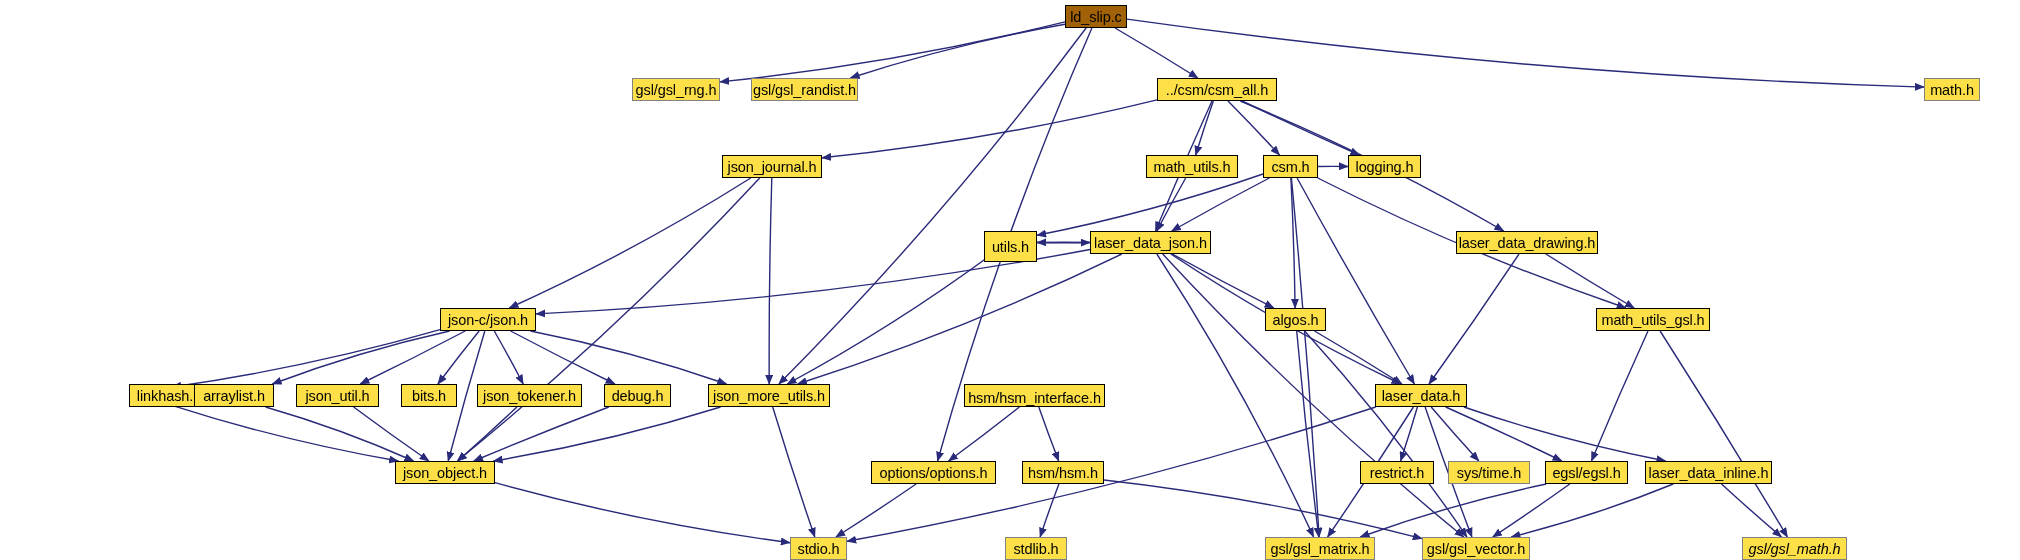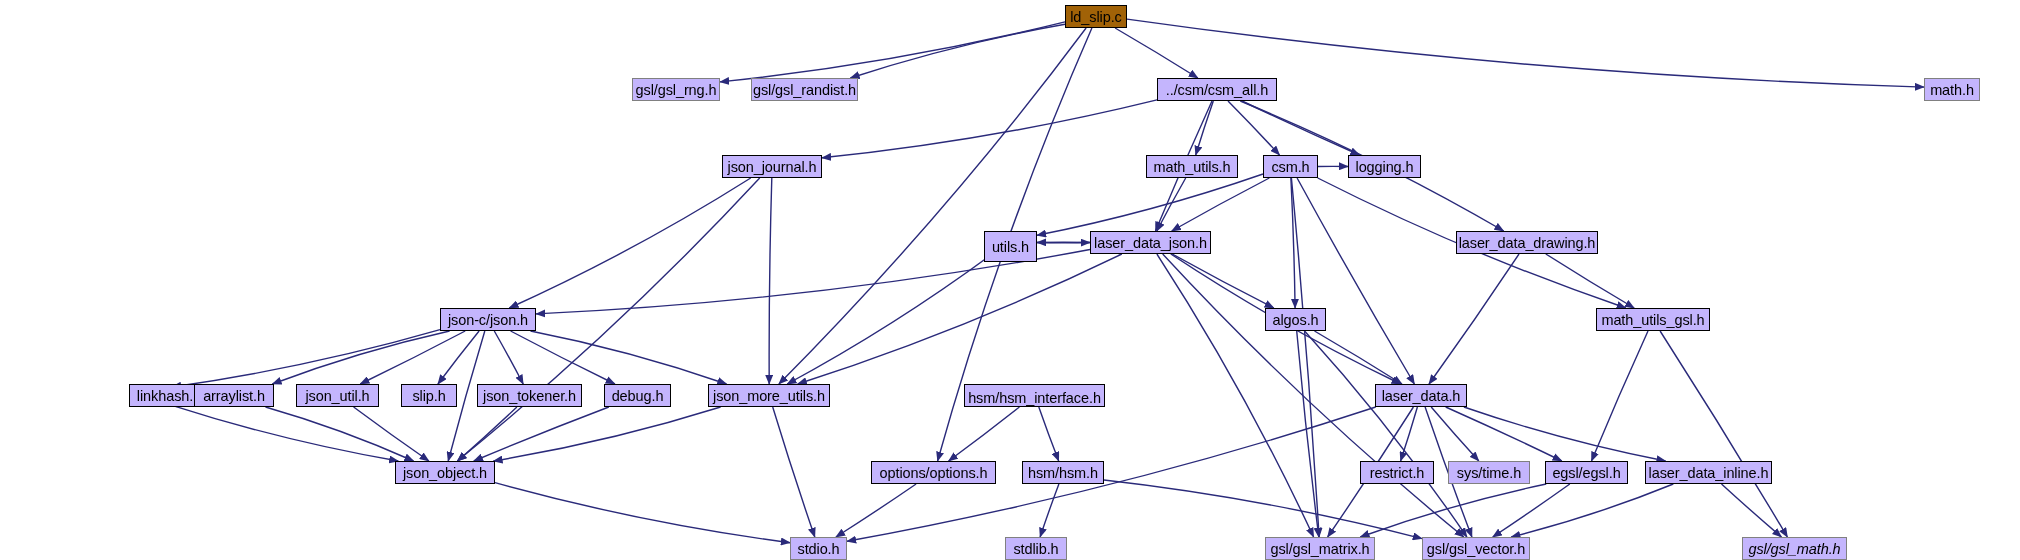--- a/index.html
+++ b/index.html
@@ -1,20 +1,20 @@
 <!DOCTYPE html>
 <html><head>
 <meta charset="utf-8">
 <style>
   html,body{margin:0;padding:0;background:#ffffff;}
   #canvas{position:relative;width:2020px;height:560px;background:#ffffff;
           font-family:"Liberation Sans","DejaVu Sans",sans-serif;overflow:hidden;}
   svg#edges{position:absolute;left:0;top:0;width:2020px;height:560px;}
   .node{position:absolute;box-sizing:border-box;display:flex;align-items:center;
-        justify-content:center;background:#c4b5fd;border:1px solid #808080;
+        justify-content:center;background:#fde047;border:1px solid #808080;
         font-size:14.5px;color:#000000;white-space:nowrap;letter-spacing:-0.1px;}
   .node.strong{border:1px solid #000000;}
   .node.root{background:#a16207;border:1px solid #000000;}
   .node span{pointer-events:none;}
 </style>
 </head>
 <body>
 
 <div id="canvas">
   <svg id="edges" viewBox="0 0 2020 560">
@@ -146,21 +146,21 @@
       <div class="node strong" style="left: 92px; top: 384px; width: 80px; height: 23px; margin-left: 37px;">
         <span>linkhash.h</span>
       </div>
       <div class="node strong" style="left: 194px; top: 384px; width: 80px; height: 23px;">
         <span>arraylist.h</span>
       </div>
       <div class="node strong" style="left: 296px; top: 384px; width: 83px; height: 23px;">
         <span>json_util.h</span>
       </div>
       <div class="node strong" style="left: 401px; top: 384px; width: 56px; height: 23px;">
-        <span>slip.h</span>
+        <span>bits.h</span>
       </div>
       <div class="node strong" style="left: 477px; top: 384px; width: 105px; height: 23px;">
         <span>json_tokener.h</span>
       </div>
       <div class="node strong" style="left: 604px; top: 384px; width: 67px; height: 23px;">
         <span>debug.h</span>
       </div>
       <div class="node strong" style="left: 708px; top: 384px; width: 122px; height: 23px;">
         <span>json_more_utils.h</span>
       </div>

